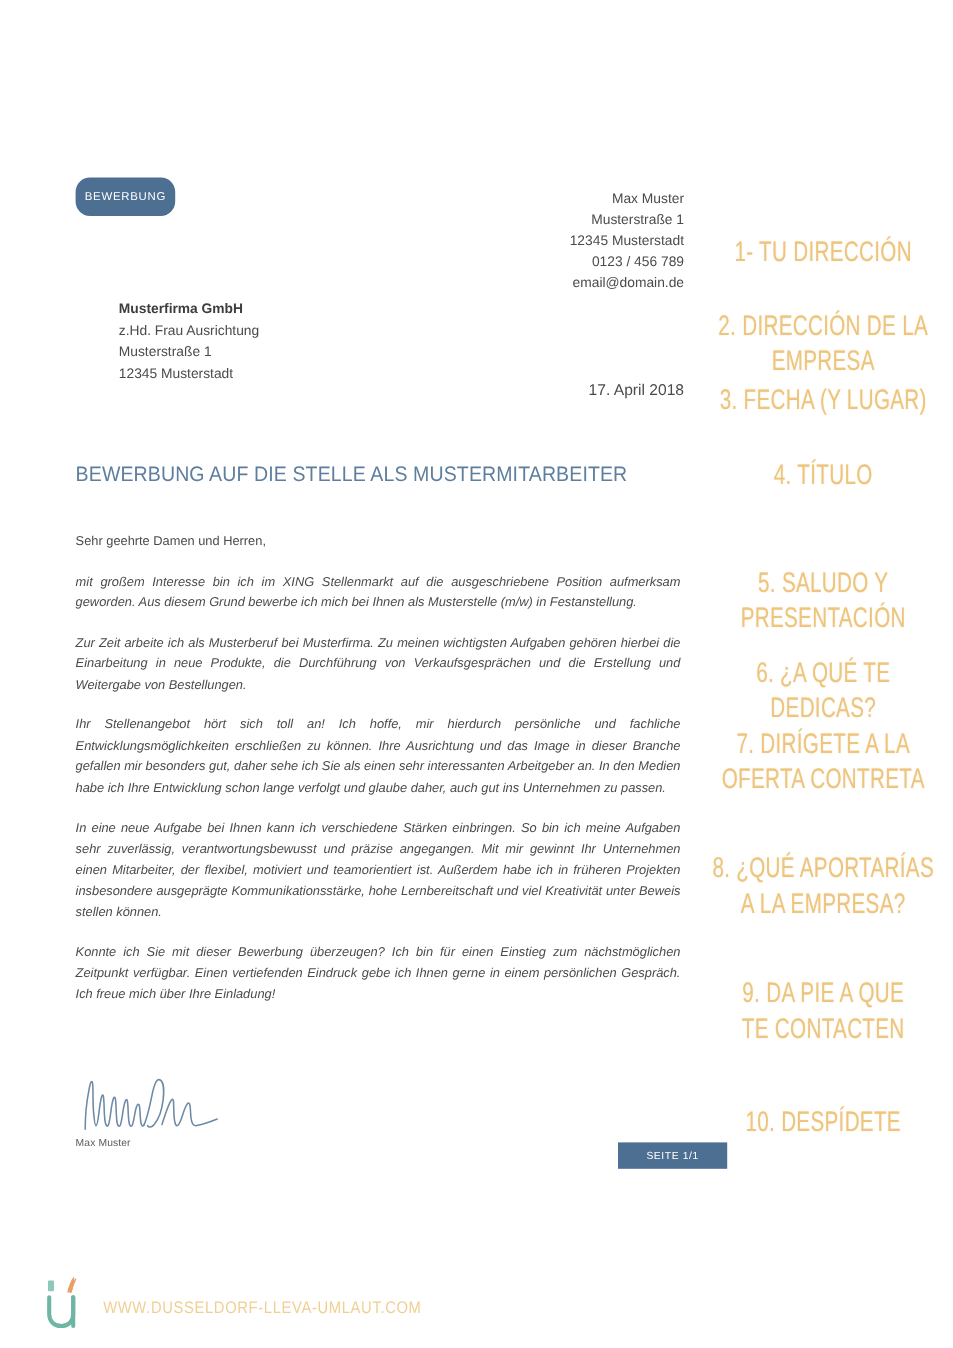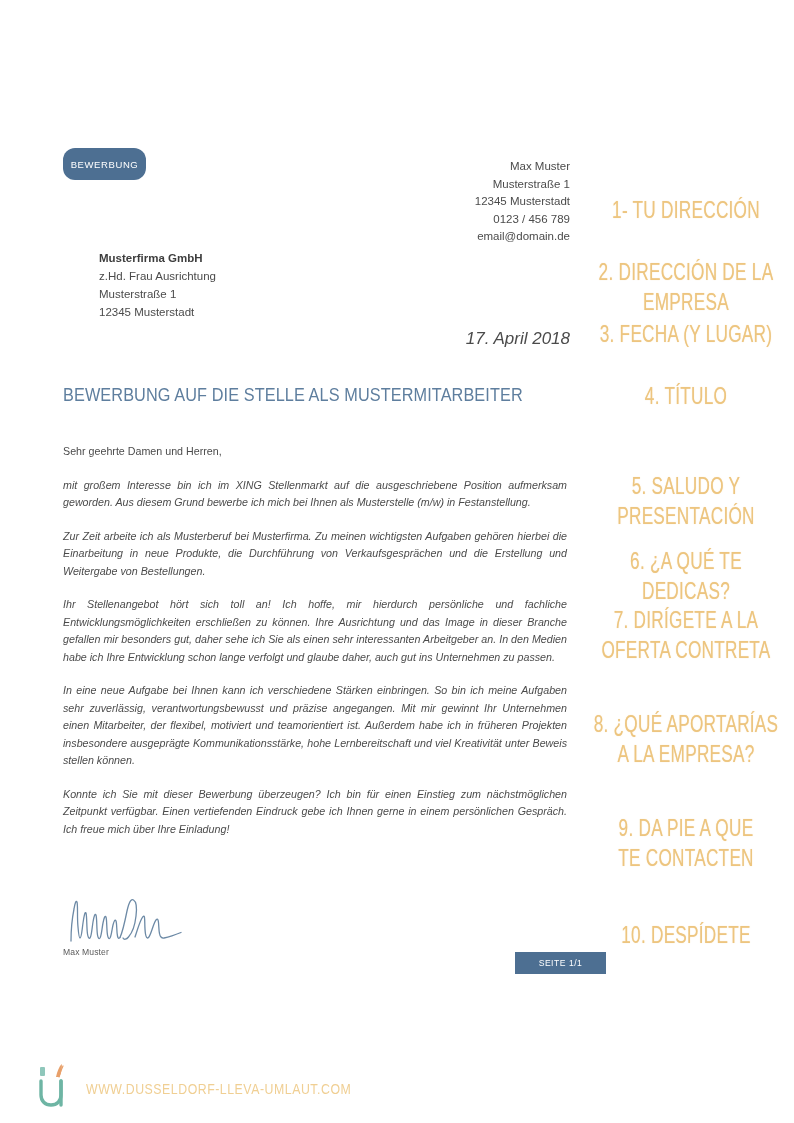--- a/index.html
+++ b/index.html
@@ -66,25 +66,24 @@
   }
   #recipient-block .recipient-company {
     font-weight: bold;
     color: #3d3d3d;
   }
 
   
   #letter-date {
     position: absolute;
     right: 224px;
-    top: 329px;
-    font-size: 17px;
+    top: 317px;
+    font-size: 13px;
     color: #4b4b4b;
     text-align: right;
-    font-style: italic;
   }
 
   
   #letter-subject {
     position: absolute;
     left: 63px;
     top: 385px;
     font-size: 17.5px;
     letter-spacing: 0.1px;
     color: #5e7e9e;

